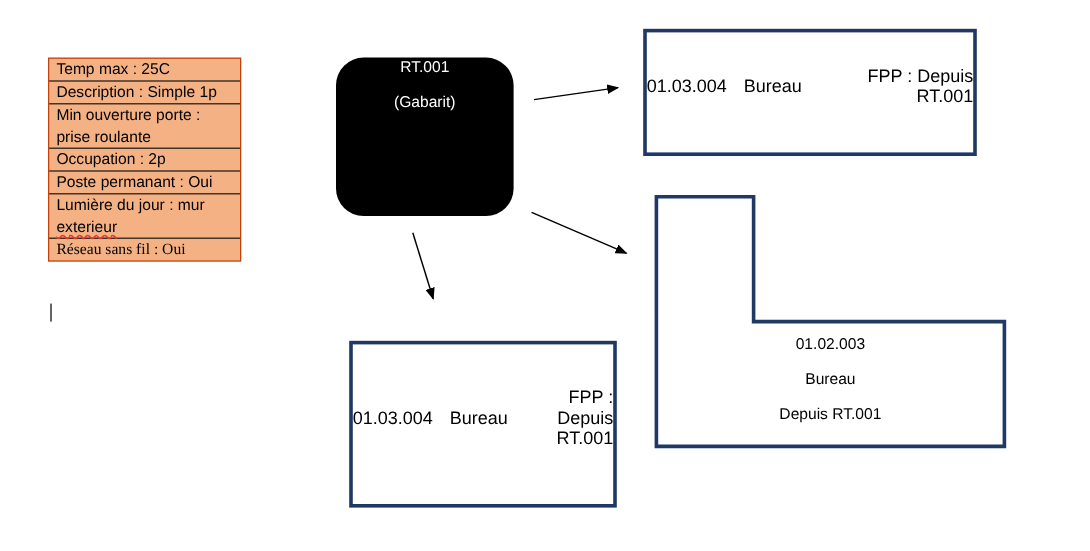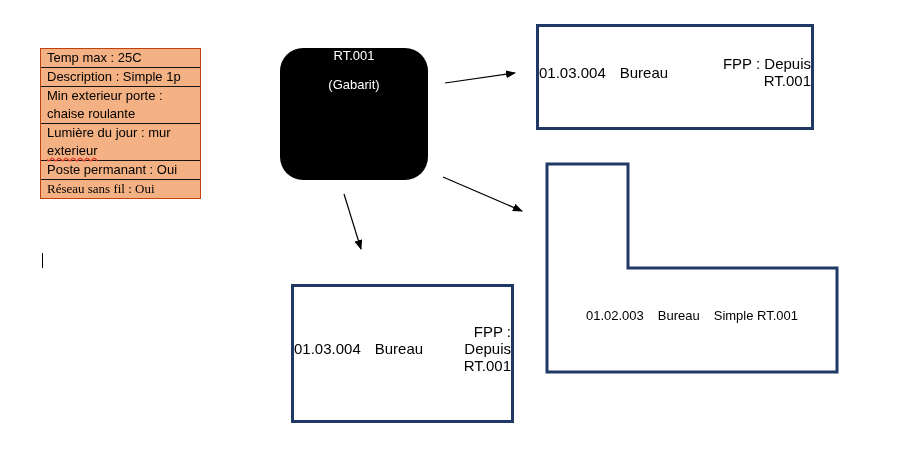--- a/index.html
+++ b/index.html
@@ -81,21 +81,21 @@
     position: absolute;
     left: 544px; top: 161px;
     width: 296px; height: 214px;
   }
   .l-text {
     position: absolute;
     left: 547px; top: 268px;
     width: 290px; height: 102px;
     font-size: 13px;
     display: flex;
-    flex-direction: row;
+    flex-direction: column;
     align-items: center;
     justify-content: center;
     gap: 14px;
     padding-bottom: 8px;
     text-align: center;
   }
 
   
   .arrows-svg {
     position: absolute;
@@ -105,26 +105,27 @@
   }
 </style>
 </head>
 <body>
 
 <div class="canvas">
 
   <div class="spec-table">
     <div class="spec-row"><span>Temp max : 25C</span></div>
     <div class="spec-row"><span>Description : Simple 1p</span></div>
-    <div class="spec-row"><span>Min exterieur porte : chaise roulante</span></div>
+    <div class="spec-row"><span>Min ouverture porte : prise roulante</span></div>
+    <div class="spec-row"><span>Occupation : 2p</span></div>
+    <div class="spec-row"><span>Poste permanant : Oui</span></div>
     <div class="spec-row">
       <span>Lumière du jour : mur</span>
       <span class="misspelled">exterieur</span>
     </div>
-    <div class="spec-row"><span>Poste permanant : Oui</span></div>
     <div class="spec-row"><span>Réseau sans fil : Oui</span></div>
   </div>
   <div class="cursor-line"></div>
 
   <div class="template-node">
     <div>RT.001</div>
     <div>(Gabarit)</div>
   </div>
 
   <div class="room-box" id="room-top">
@@ -138,21 +139,21 @@
     <div>Bureau</div>
     <div>FPP : Depuis RT.001</div>
   </div>
 
   <svg class="l-shape-svg" viewBox="0 0 296 214">
     <polygon points="3,3 84,3 84,107 293,107 293,211 3,211" fill="#ffffff" stroke="#1F3864" stroke-width="3" stroke-linejoin="miter"></polygon>
   </svg>
   <div class="l-text">
     <div>01.02.003</div>
     <div>Bureau</div>
-    <div>Simple RT.001</div>
+    <div>Depuis RT.001</div>
   </div>
 
   <svg class="arrows-svg" viewBox="0 0 908 459">
     <defs>
       <marker id="arrowhead" markerWidth="10" markerHeight="8" refX="9" refY="4" orient="auto" markerUnits="userSpaceOnUse">
         <path d="M0,0 L10,4 L0,8 Z" fill="#000000"></path>
       </marker>
     </defs>
     <line x1="445" y1="83" x2="515" y2="73" stroke="#000000" stroke-width="1.2" marker-end="url(#arrowhead)"></line>
     <line x1="443" y1="177" x2="522" y2="211" stroke="#000000" stroke-width="1.2" marker-end="url(#arrowhead)"></line>

